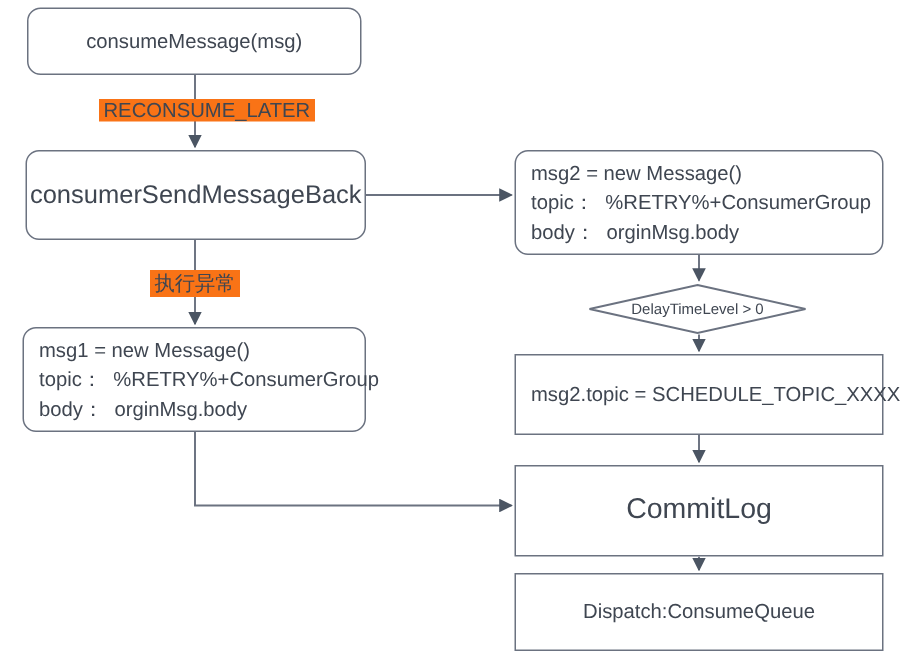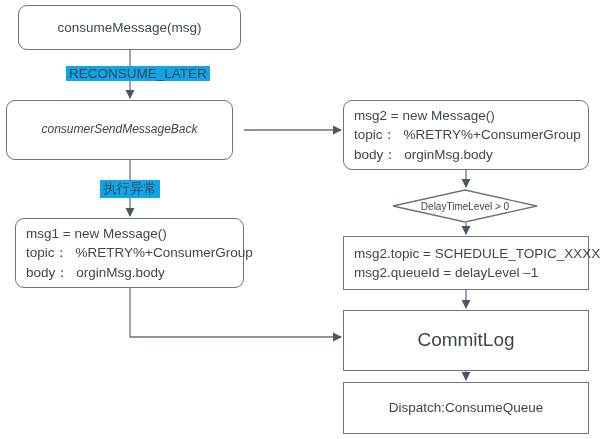--- a/index.html
+++ b/index.html
@@ -38,21 +38,21 @@
   .node.left    { align-items: flex-start; text-align: left; }
   .line {
     display: block;
     white-space: pre;
     line-height: 1.42;
   }
   .node.left .line { padding-left: 10px; }
 
   
   #n-consume-message  { left: 18px;  top: 5px;   width: 223px; height: 45px;  font-size: 13.5px; }
-  #n-send-back        { left: 6px;  top: 100px; width: 227px; height: 60px;  font-size: 12px; font-style: italic; }
+  #n-send-back        { left: 17px;  top: 100px; width: 227px; height: 60px;  font-size: 17px; }
   #n-msg1             { left: 15px;  top: 218px; width: 229px; height: 70px;  font-size: 13.5px; }
   #n-msg2             { left: 343px; top: 100px; width: 246px; height: 70px;  font-size: 13.5px; }
   #n-schedule         { left: 343px; top: 236px; width: 246px; height: 54px;  font-size: 13.5px; }
   #n-commitlog        { left: 343px; top: 310px; width: 246px; height: 61px;  font-size: 19px; }
   #n-dispatch         { left: 343px; top: 382px; width: 246px; height: 52px;  font-size: 13.5px; }
 
   
   #n-decision {
     position: absolute;
     left: 392px;
@@ -73,21 +73,21 @@
     color: #3f4651;
     white-space: nowrap;
   }
 
   
   .edge-label {
     position: absolute;
     color: #3f4651;
     white-space: nowrap;
     z-index: 4;
-    background: #0ea5e9;
+    background: #f97316;
     padding: 0 3px;
   }
   #lbl-reconsume { left: 66px;  top: 66px;  font-size: 13.5px; }
   #lbl-exception { left: 100px; top: 180px; font-size: 13.5px; }
 </style>
 </head>
 <body>
 
 <svg id="canvas" viewBox="0 0 611 439" xmlns="http://www.w3.org/2000/svg">
   <defs>
@@ -135,21 +135,20 @@
 
 <div id="n-decision">
   <svg width="146" height="34" viewBox="0 0 146 34" xmlns="http://www.w3.org/2000/svg">
     <polygon points="73,1 145,17 73,33 1,17" fill="#ffffff" stroke="#6b7280" stroke-width="1.3"></polygon>
   </svg>
   <span class="dlabel">DelayTimeLevel &gt; 0</span>
 </div>
 
 <div class="node sharp left" id="n-schedule">
   <span class="line">msg2.topic = SCHEDULE_TOPIC_XXXX</span>
-  <span class="line">msg2.queueId = delayLevel –1</span>
 </div>
 
 <div class="node sharp center" id="n-commitlog">
   <span class="line">CommitLog</span>
 </div>
 
 <div class="node sharp center" id="n-dispatch">
   <span class="line">Dispatch:ConsumeQueue</span>
 </div>
 

